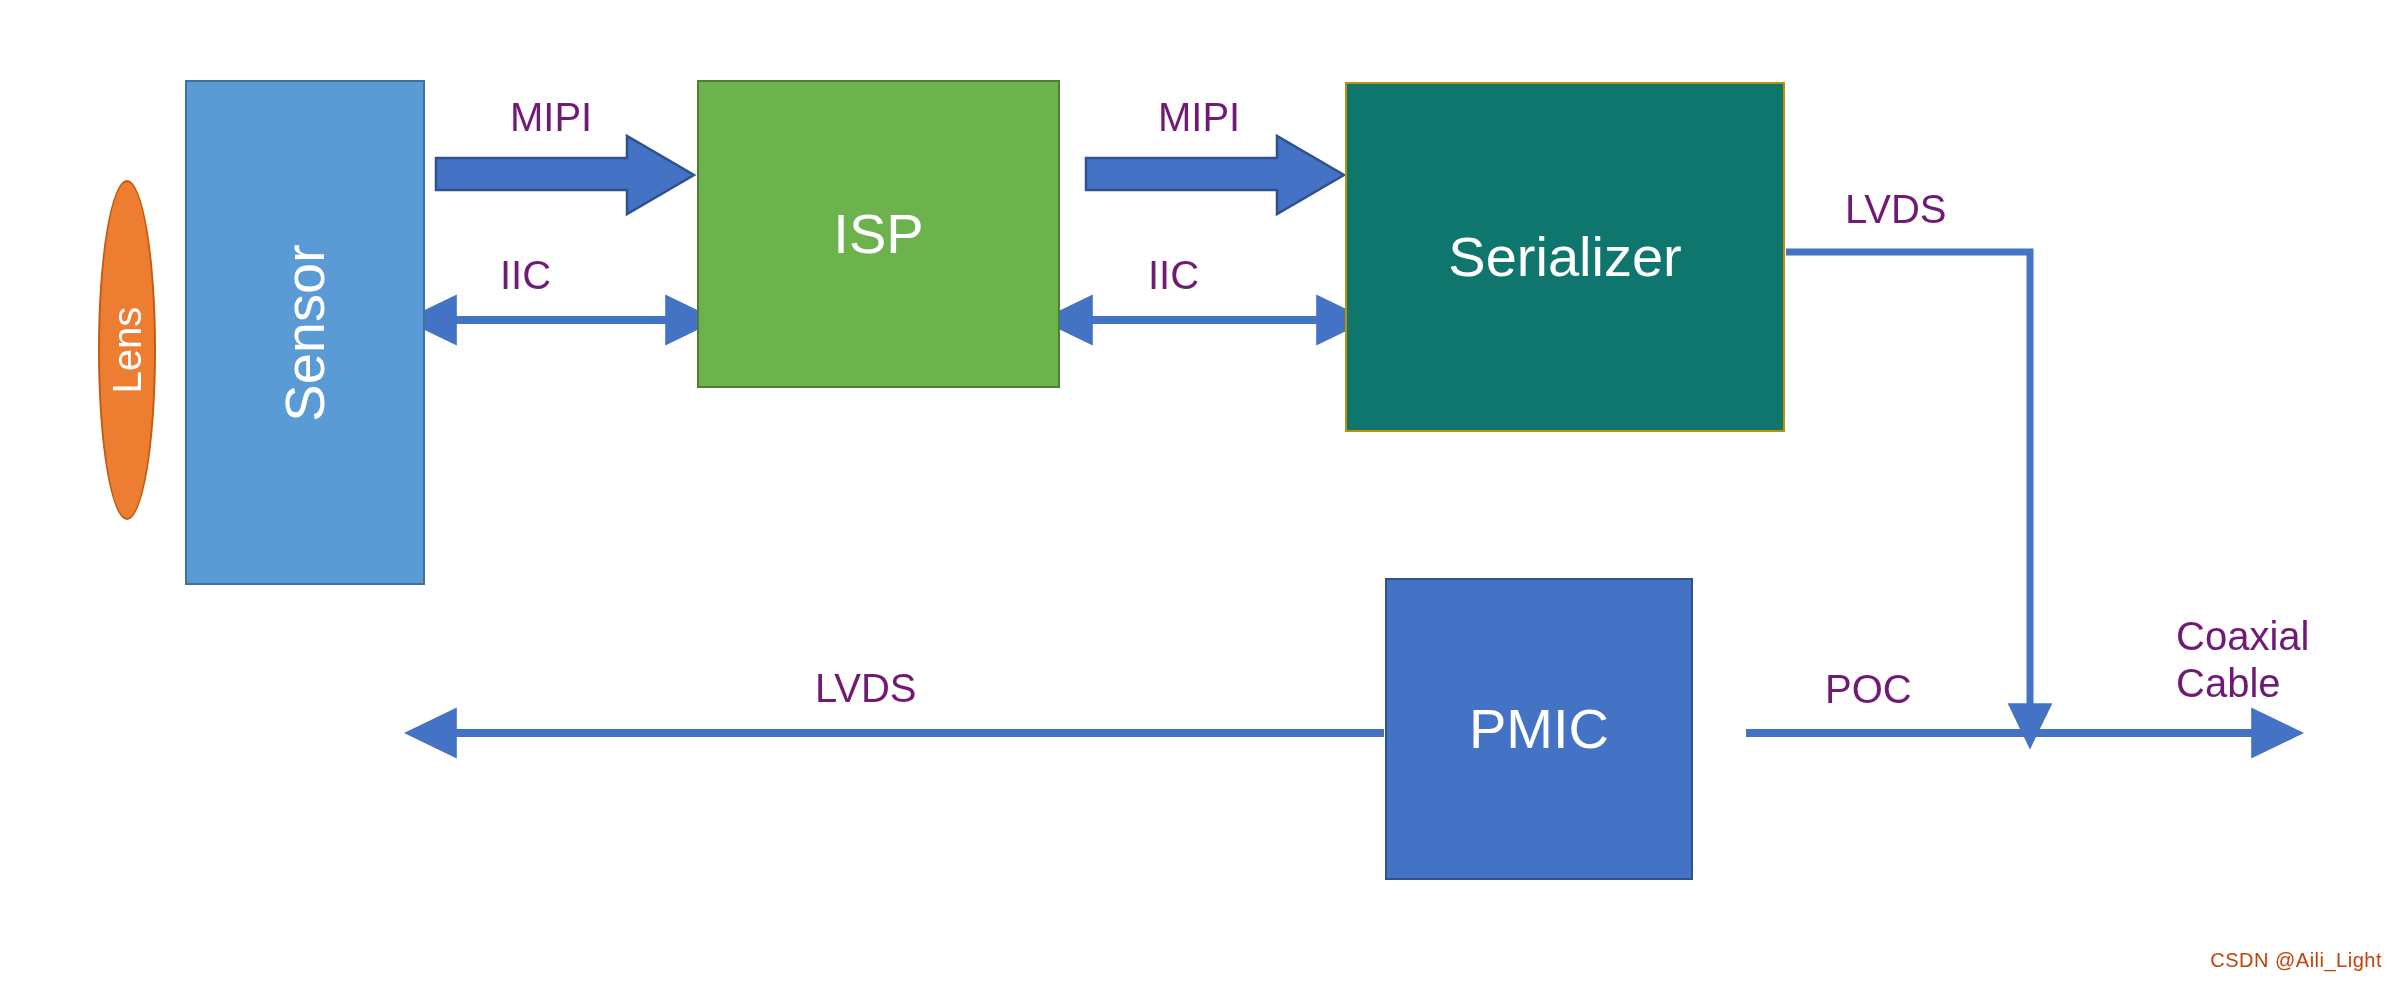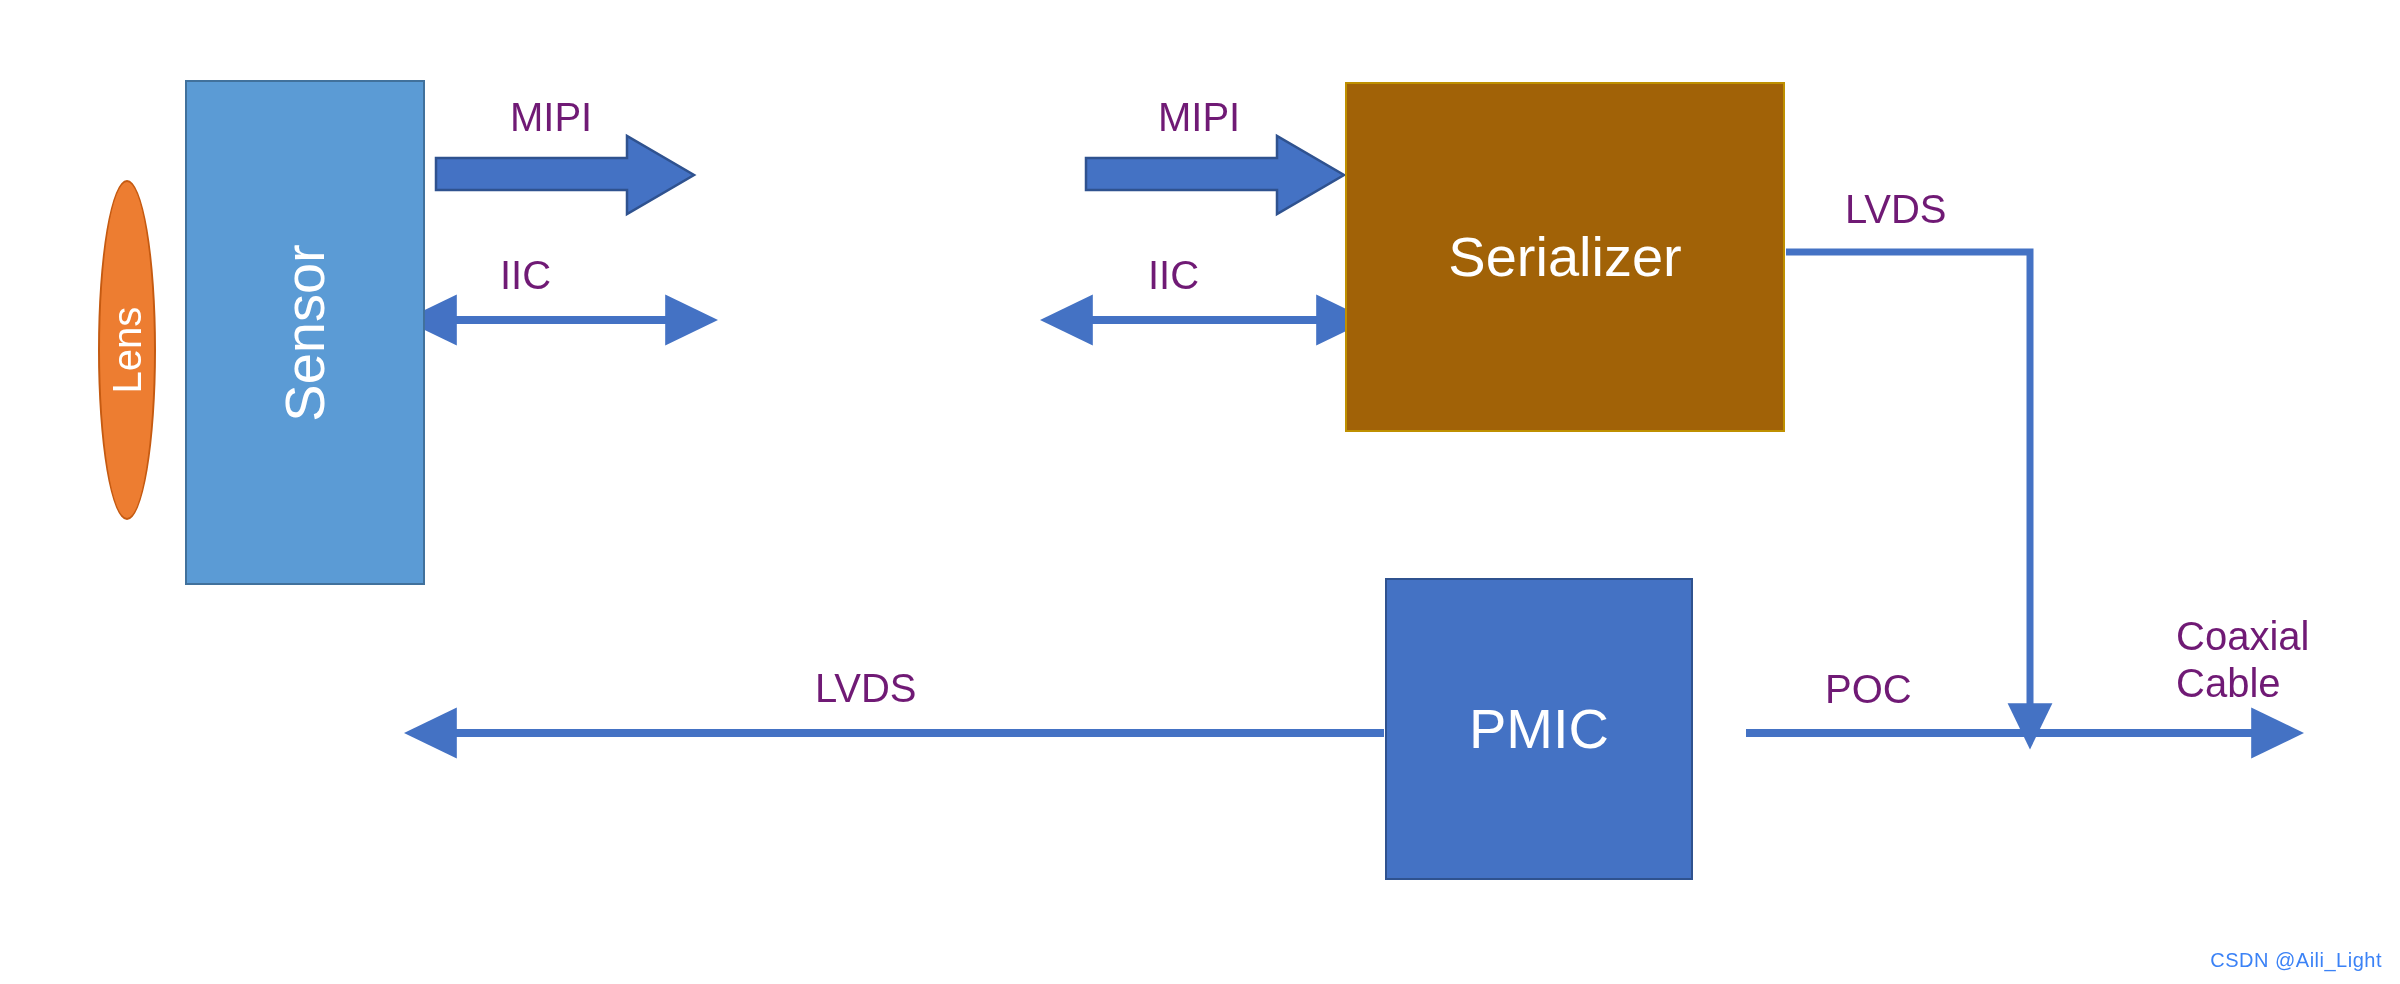--- a/index.html
+++ b/index.html
@@ -66,21 +66,21 @@
     background: #6CB34E;
     border: 2px solid #4E7E33;
     font-size: 56px;
   }
   
   #serializer {
     left: 1345px;
     top: 82px;
     width: 440px;
     height: 350px;
-    background: #a16207;
+    background: #0f766e;
     border: 2px solid #BF9000;
     font-size: 56px;
   }
   
   #pmic {
     left: 1385px;
     top: 578px;
     width: 308px;
     height: 302px;
     background: #4472C4;
@@ -100,21 +100,21 @@
     position: absolute;
     color: #701a75;
     font-size: 40px;
     line-height: 1.18;
     white-space: pre-line;
   }
   #watermark {
     position: absolute;
     right: 18px;
     bottom: 12px;
-    color: #3b82f6;
+    color: #c2410c;
     font-size: 20px;
     letter-spacing: .5px;
   }
 </style>
 </head>
 <body>
 
 <div id="stage">
 
   <svg id="wires" viewBox="0 0 2400 984" width="2400" height="984" xmlns="http://www.w3.org/2000/svg">
@@ -160,20 +160,23 @@
   </svg>
 
   <div class="blk" id="lens">
     <span class="vlabel">Lens</span>
   </div>
 
   <div class="blk" id="sensor">
     <span class="vlabel">Sensor</span>
   </div>
 
+  <div class="blk" id="isp">
+    <span>ISP</span>
+  </div>
 
   <div class="blk" id="serializer">
     <span>Serializer</span>
   </div>
 
   <div class="blk" id="pmic">
     <span>PMIC</span>
   </div>
 
   <div class="lbl" style="left:510px;  top:94px;">MIPI</div>

